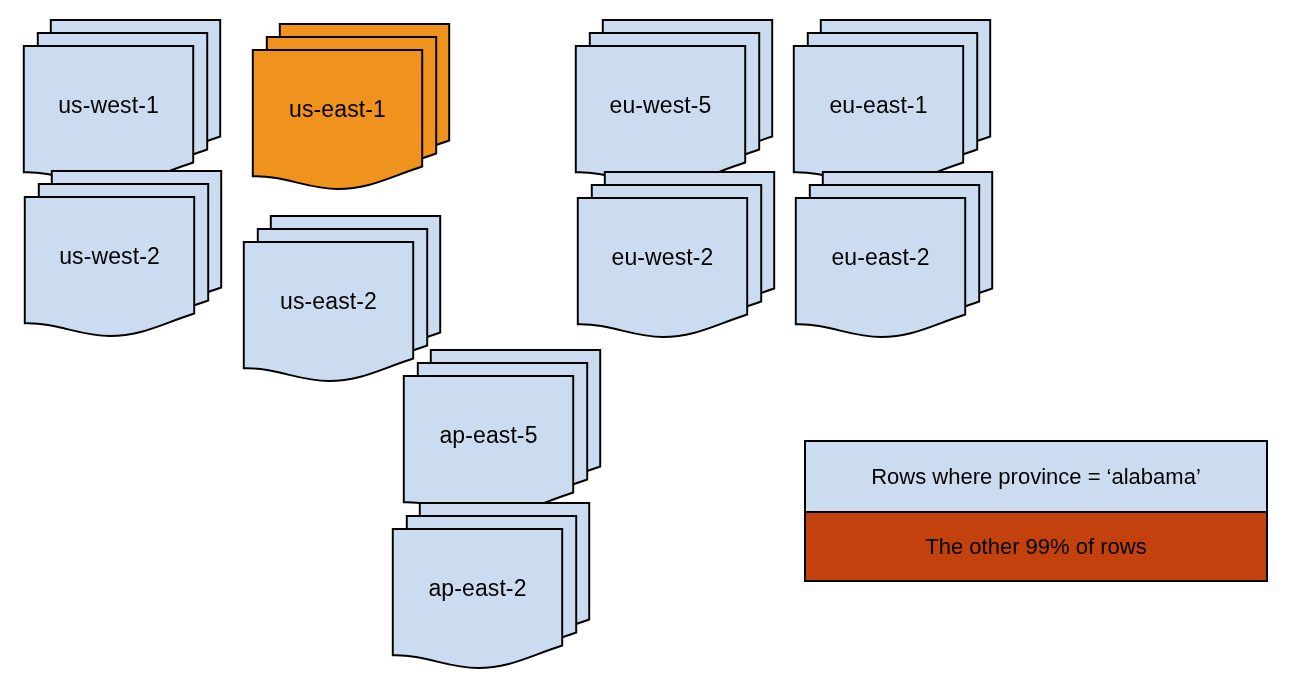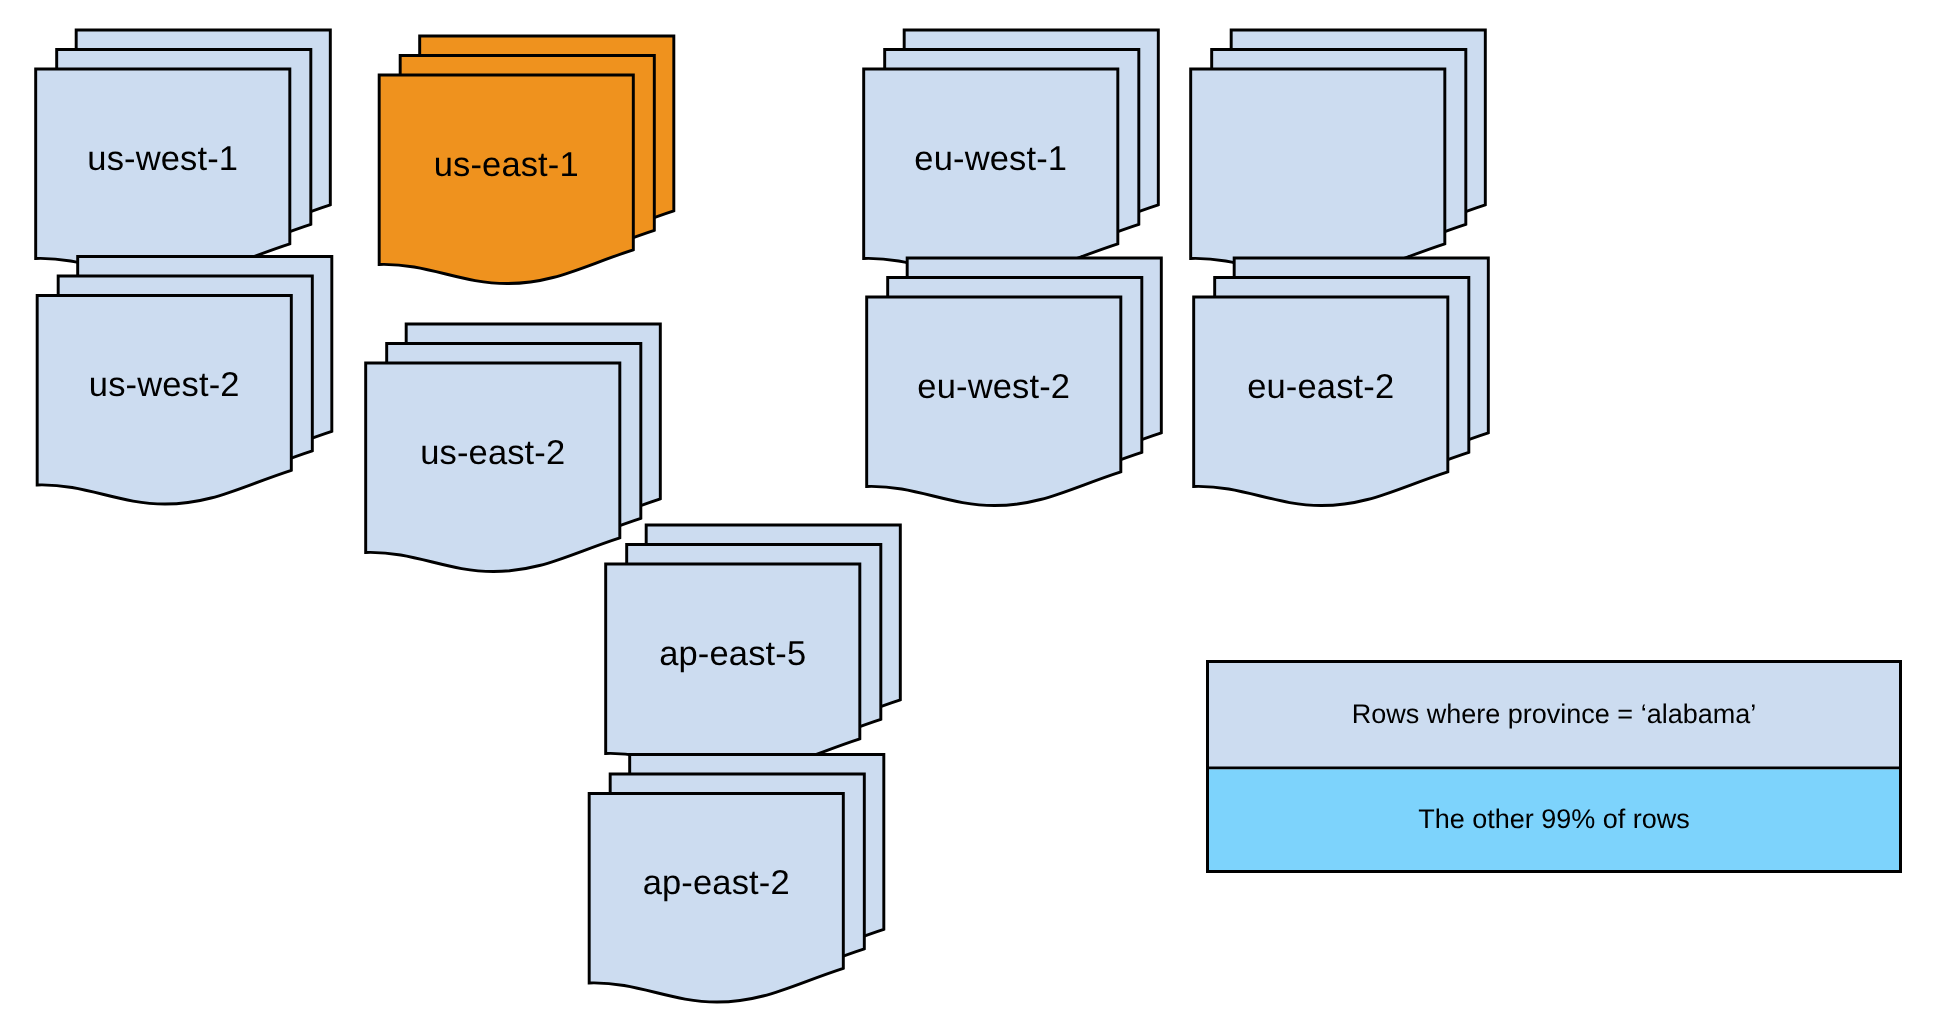--- a/index.html
+++ b/index.html
@@ -62,21 +62,21 @@
   .legend {
     position: absolute;
     border: 2px solid #000000;
     box-sizing: border-box;
   }
   .legend-row {
     display: flex;
     align-items: center;
     justify-content: center;
     box-sizing: border-box;
-    font-size: 18px;
+    font-size: 22px;
     color: #000000;
     white-space: nowrap;
   }
   .legend-row.top {
     border-bottom: 2px solid #000000;
   }
 </style>
 </head>
 <body>
 
@@ -126,38 +126,39 @@
       <div class="doc-sheet mid">
         <svg viewBox="0 0 175 145" width="175" height="145">
           <path d="M1,1 L174,1 L174,120 C140,131 120,143 88,143 C56,143 34,129 1,130 Z" fill="#CCDCF0" stroke="#000000" stroke-width="2" stroke-linejoin="miter"></path>
         </svg>
       </div>
       <div class="doc-sheet front">
         <svg viewBox="0 0 175 145" width="175" height="145">
           <path d="M1,1 L174,1 L174,120 C140,131 120,143 88,143 C56,143 34,129 1,130 Z" fill="#CCDCF0" stroke="#000000" stroke-width="2" stroke-linejoin="miter"></path>
         </svg>
       </div>
-      <div class="doc-label">eu-west-1</div>
+      <div class="doc-label">eu-west-5</div>
     </div>
     <div class="doc-stack" style="left: 791px; top: 19px;">
       <div class="doc-sheet back">
         <svg viewBox="0 0 175 145" width="175" height="145">
           <path d="M1,1 L174,1 L174,120 C140,131 120,143 88,143 C56,143 34,129 1,130 Z" fill="#CCDCF0" stroke="#000000" stroke-width="2" stroke-linejoin="miter"></path>
         </svg>
       </div>
       <div class="doc-sheet mid">
         <svg viewBox="0 0 175 145" width="175" height="145">
           <path d="M1,1 L174,1 L174,120 C140,131 120,143 88,143 C56,143 34,129 1,130 Z" fill="#CCDCF0" stroke="#000000" stroke-width="2" stroke-linejoin="miter"></path>
         </svg>
       </div>
       <div class="doc-sheet front">
         <svg viewBox="0 0 175 145" width="175" height="145">
           <path d="M1,1 L174,1 L174,120 C140,131 120,143 88,143 C56,143 34,129 1,130 Z" fill="#CCDCF0" stroke="#000000" stroke-width="2" stroke-linejoin="miter"></path>
         </svg>
       </div>
+      <div class="doc-label">eu-east-1</div>
     </div>
     <div class="doc-stack" style="left: 22px; top: 170px;">
       <div class="doc-sheet back">
         <svg viewBox="0 0 175 145" width="175" height="145">
           <path d="M1,1 L174,1 L174,120 C140,131 120,143 88,143 C56,143 34,129 1,130 Z" fill="#CCDCF0" stroke="#000000" stroke-width="2" stroke-linejoin="miter"></path>
         </svg>
       </div>
       <div class="doc-sheet mid">
         <svg viewBox="0 0 175 145" width="175" height="145">
           <path d="M1,1 L174,1 L174,120 C140,131 120,143 88,143 C56,143 34,129 1,130 Z" fill="#CCDCF0" stroke="#000000" stroke-width="2" stroke-linejoin="miter"></path>
@@ -257,17 +258,17 @@
         <svg viewBox="0 0 175 145" width="175" height="145">
           <path d="M1,1 L174,1 L174,120 C140,131 120,143 88,143 C56,143 34,129 1,130 Z" fill="#CCDCF0" stroke="#000000" stroke-width="2" stroke-linejoin="miter"></path>
         </svg>
       </div>
       <div class="doc-label">ap-east-2</div>
     </div>
     <div class="legend" style="left: 804px; top: 440px; width: 464px; height: 142px;">
       <div class="legend-row top" style="background: rgb(204, 220, 240); height: 71px;">
         <span>Rows where province = ‘alabama’</span>
       </div>
-      <div class="legend-row" style="background: #7dd3fc; height: 67px;">
+      <div class="legend-row" style="background: #c2410c; height: 67px;">
         <span>The other 99% of rows</span>
       </div>
     </div>
   </div>
 
 </body></html>

